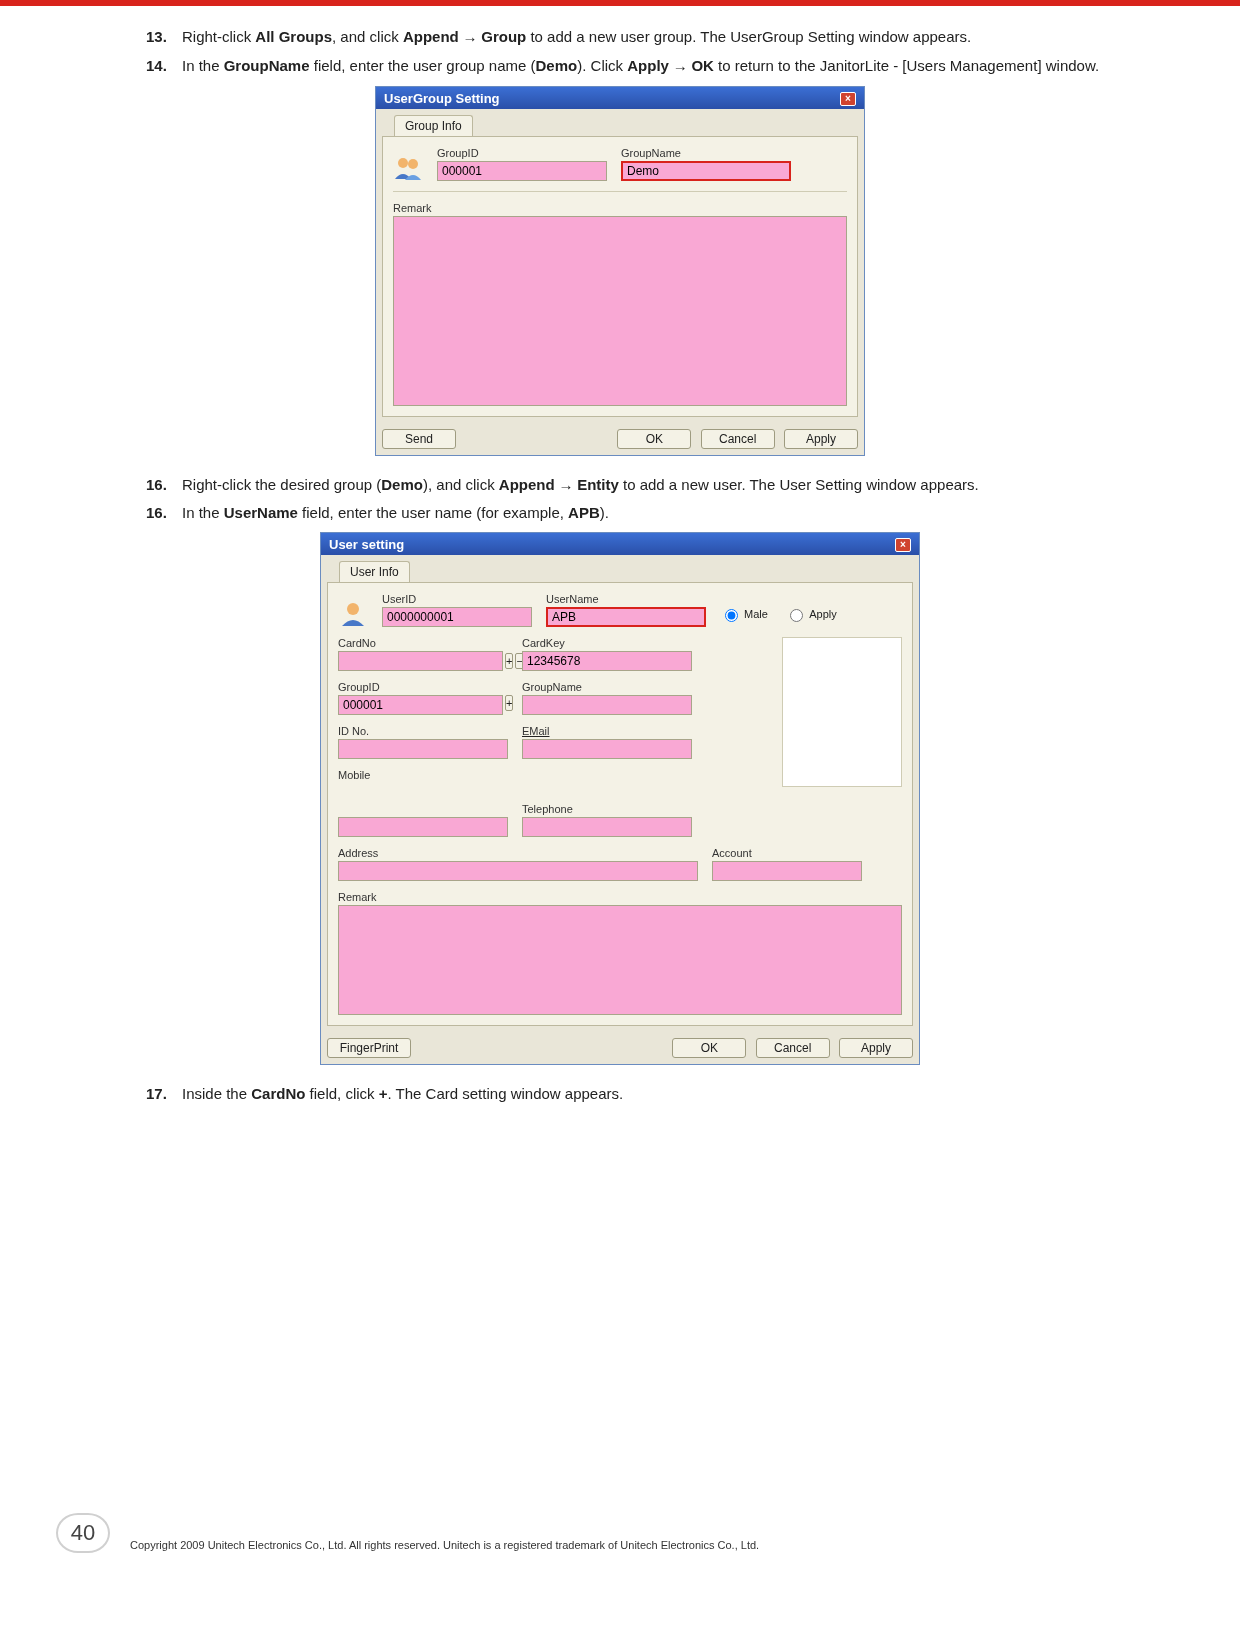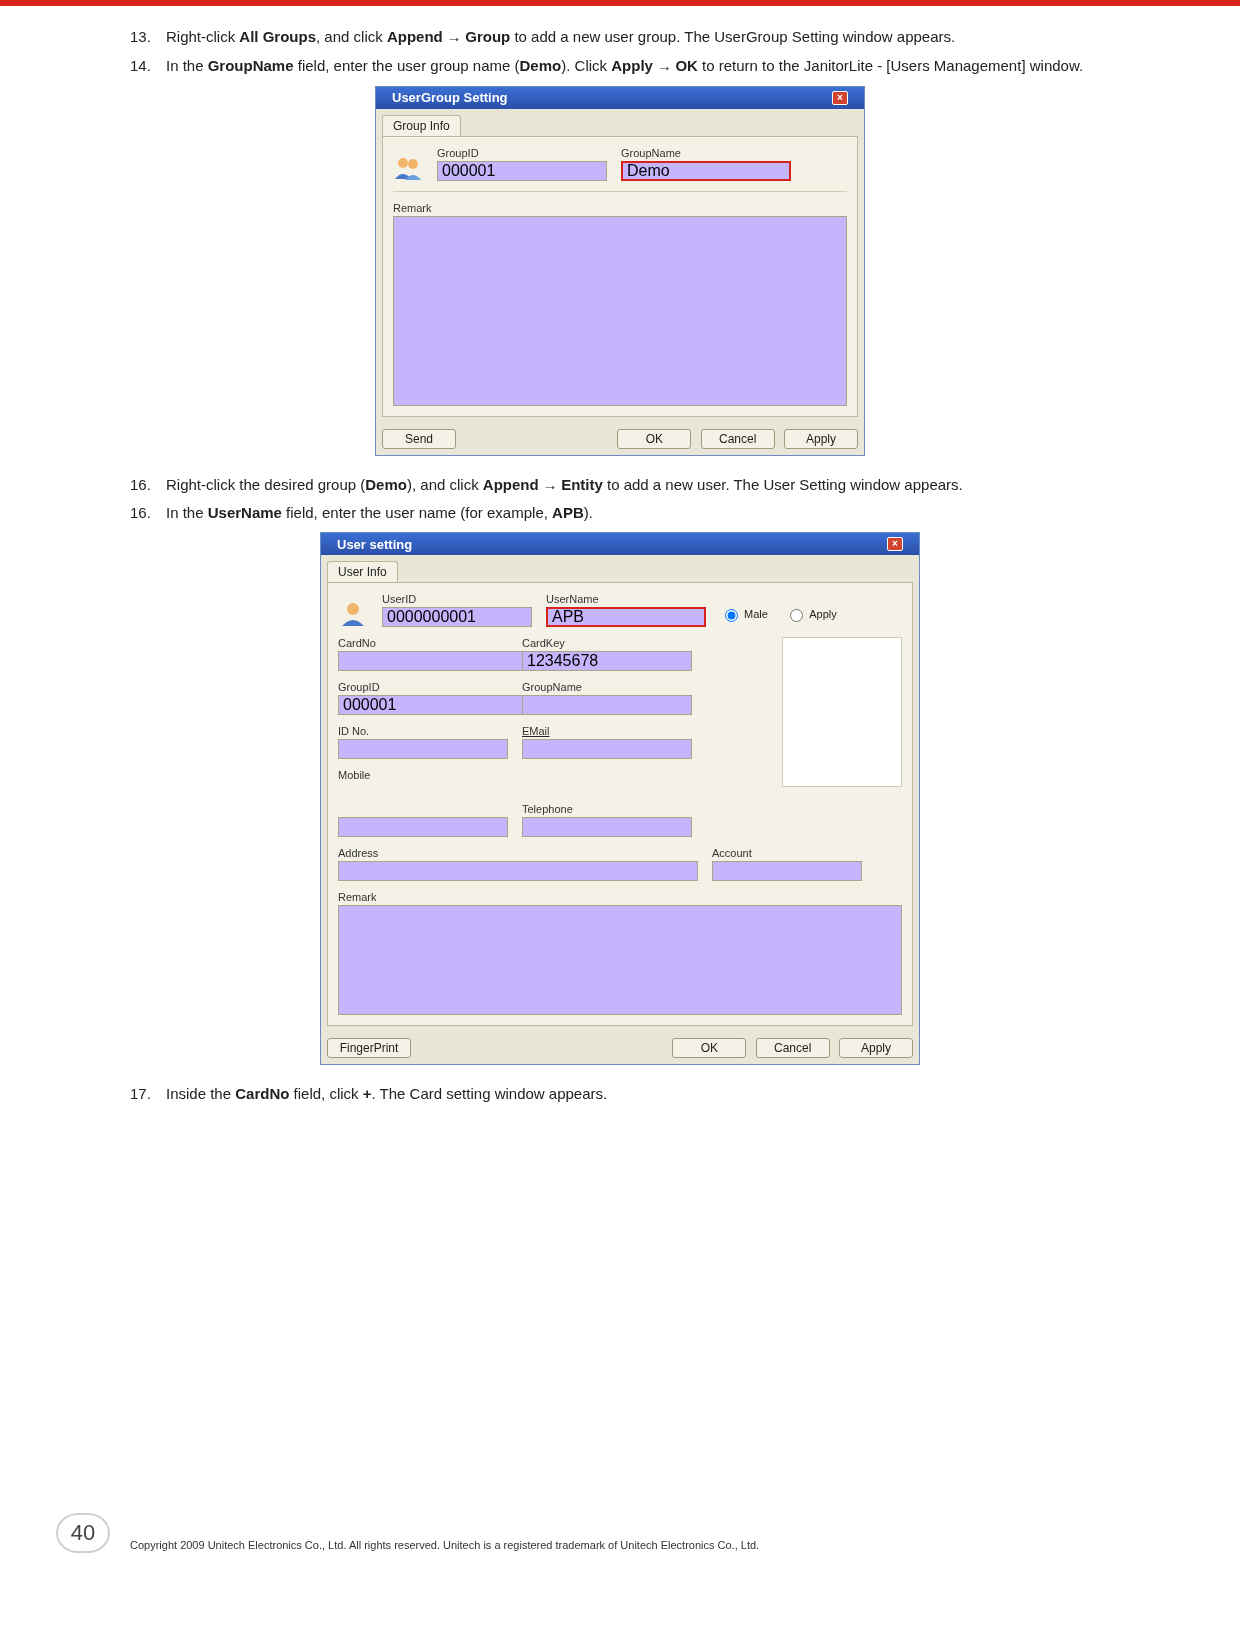--- a/index.html
+++ b/index.html
@@ -8,79 +8,79 @@
     font-family: Arial, Helvetica, sans-serif;
     font-size: 15px;
     color: #222;
     background: #fff;
     width: 1240px;
   }
   .redbar { height: 6px; background: #d8231c; }
   .page { padding: 20px 70px 10px 70px; }
   ol.steps { list-style: none; padding: 0; margin: 0; }
   ol.steps > li { display: flex; margin-bottom: 6px; line-height: 1.45; }
-  ol.steps > li .num { width: 36px; flex: 0 0 36px; margin-left:60px; }
+  ol.steps > li .num { width: 36px; flex: 0 0 36px; margin-left:76px;font-weight:bold; }
   ol.steps > li .txt { flex: 1; }
   .bold { font-weight: bold; }
   .arrow { font-family: "Times New Roman", serif; }
 
   
   .dialog {
     border: 1px solid #6a8cc0;
     background: #e9e6d8;
     margin: 8px auto 18px auto;
     font-size: 12px;
     color: #222;
     position: relative;
   }
   .dialog .titlebar {
     background: linear-gradient(#3b6fd4, #2a4fa8);
     color: #fff;
     font-weight: bold;
-    padding: 3px 16px;
+    padding: 3px 8px;
     font-size: 13px;
     display: flex;
     justify-content: space-between;
-    align-items: center;
+    align-items: flex-end;
     height: 22px;
   }
   .dialog .titlebar .closebtn {
     width: 16px; height: 14px;
     background: #d0432e;
     border: 1px solid #fff;
     color: #fff;
     font-size: 10px;
     line-height: 12px;
     text-align: center;
     border-radius: 2px;
   }
-  .tabrow { padding: 6px 6px 0 6px; }
+  .tabrow { padding: 6px 6px 0 18px; }
   .tab {
     display: inline-block;
     background: #f4f2e6;
     border: 1px solid #bcb89e;
     border-bottom: none;
     padding: 3px 10px;
     font-size: 12px;
     border-radius: 3px 3px 0 0;
   }
   .panel {
     background: #f4f2e6;
     border: 1px solid #bcb89e;
     margin: 0 6px 6px 6px;
     padding: 10px;
   }
   .row { display: flex; align-items: flex-end; gap: 14px; margin-bottom: 10px; }
   .col { display: flex; flex-direction: column; }
   .lbl { font-size: 11px; color: #333; margin-bottom: 2px; }
   input.fld, textarea.fld {
     border: 1px solid #a8a58a;
-    background: #c4b5fd;
+    background: #f9a8d4;
     font-family: inherit;
-    font-size: 16px;
+    font-size: 12px;
     padding: 2px 4px;
     height: 20px;
   }
   textarea.fld { height: auto; resize: none; }
   .redbox { border: 2px solid #d8231c !important; }
   .btn {
     border: 1px solid #9e9b80;
     background: #f4f2e6;
     font-size: 12px;
     padding: 2px 0;

